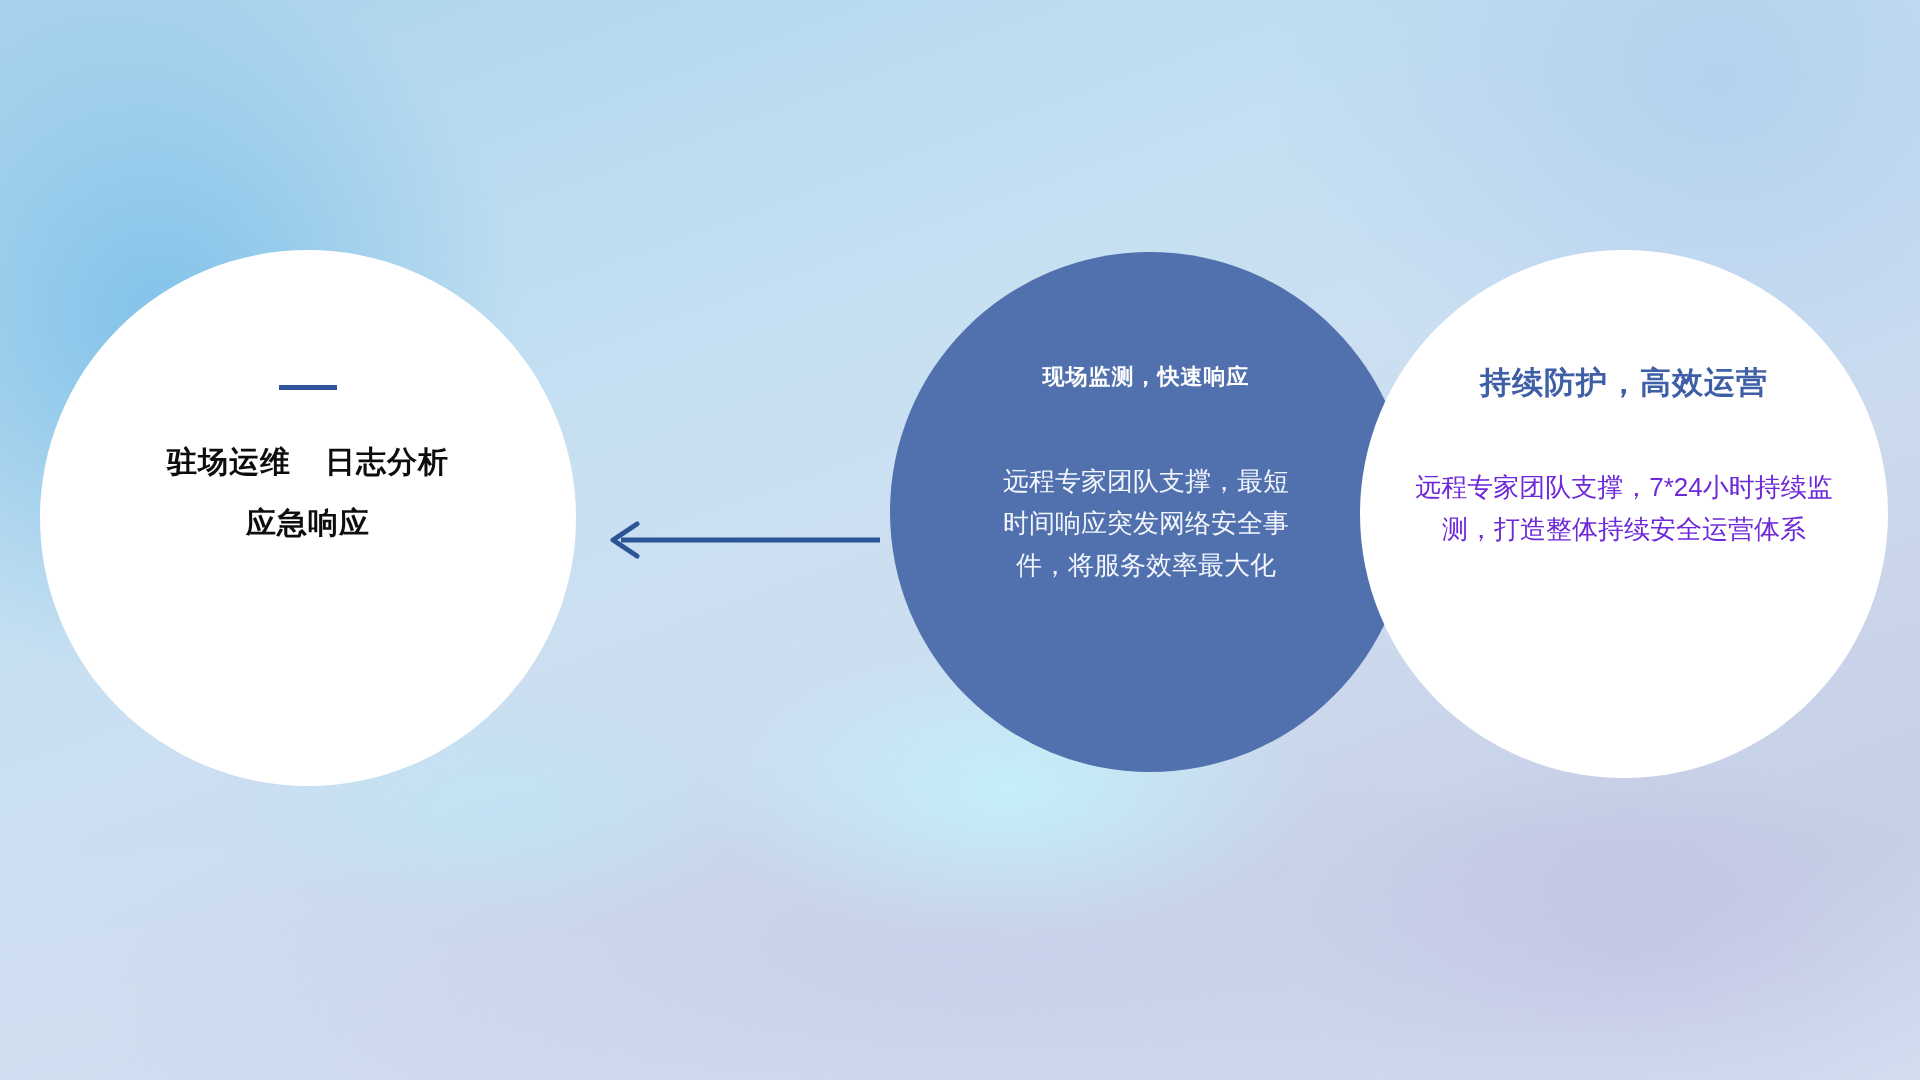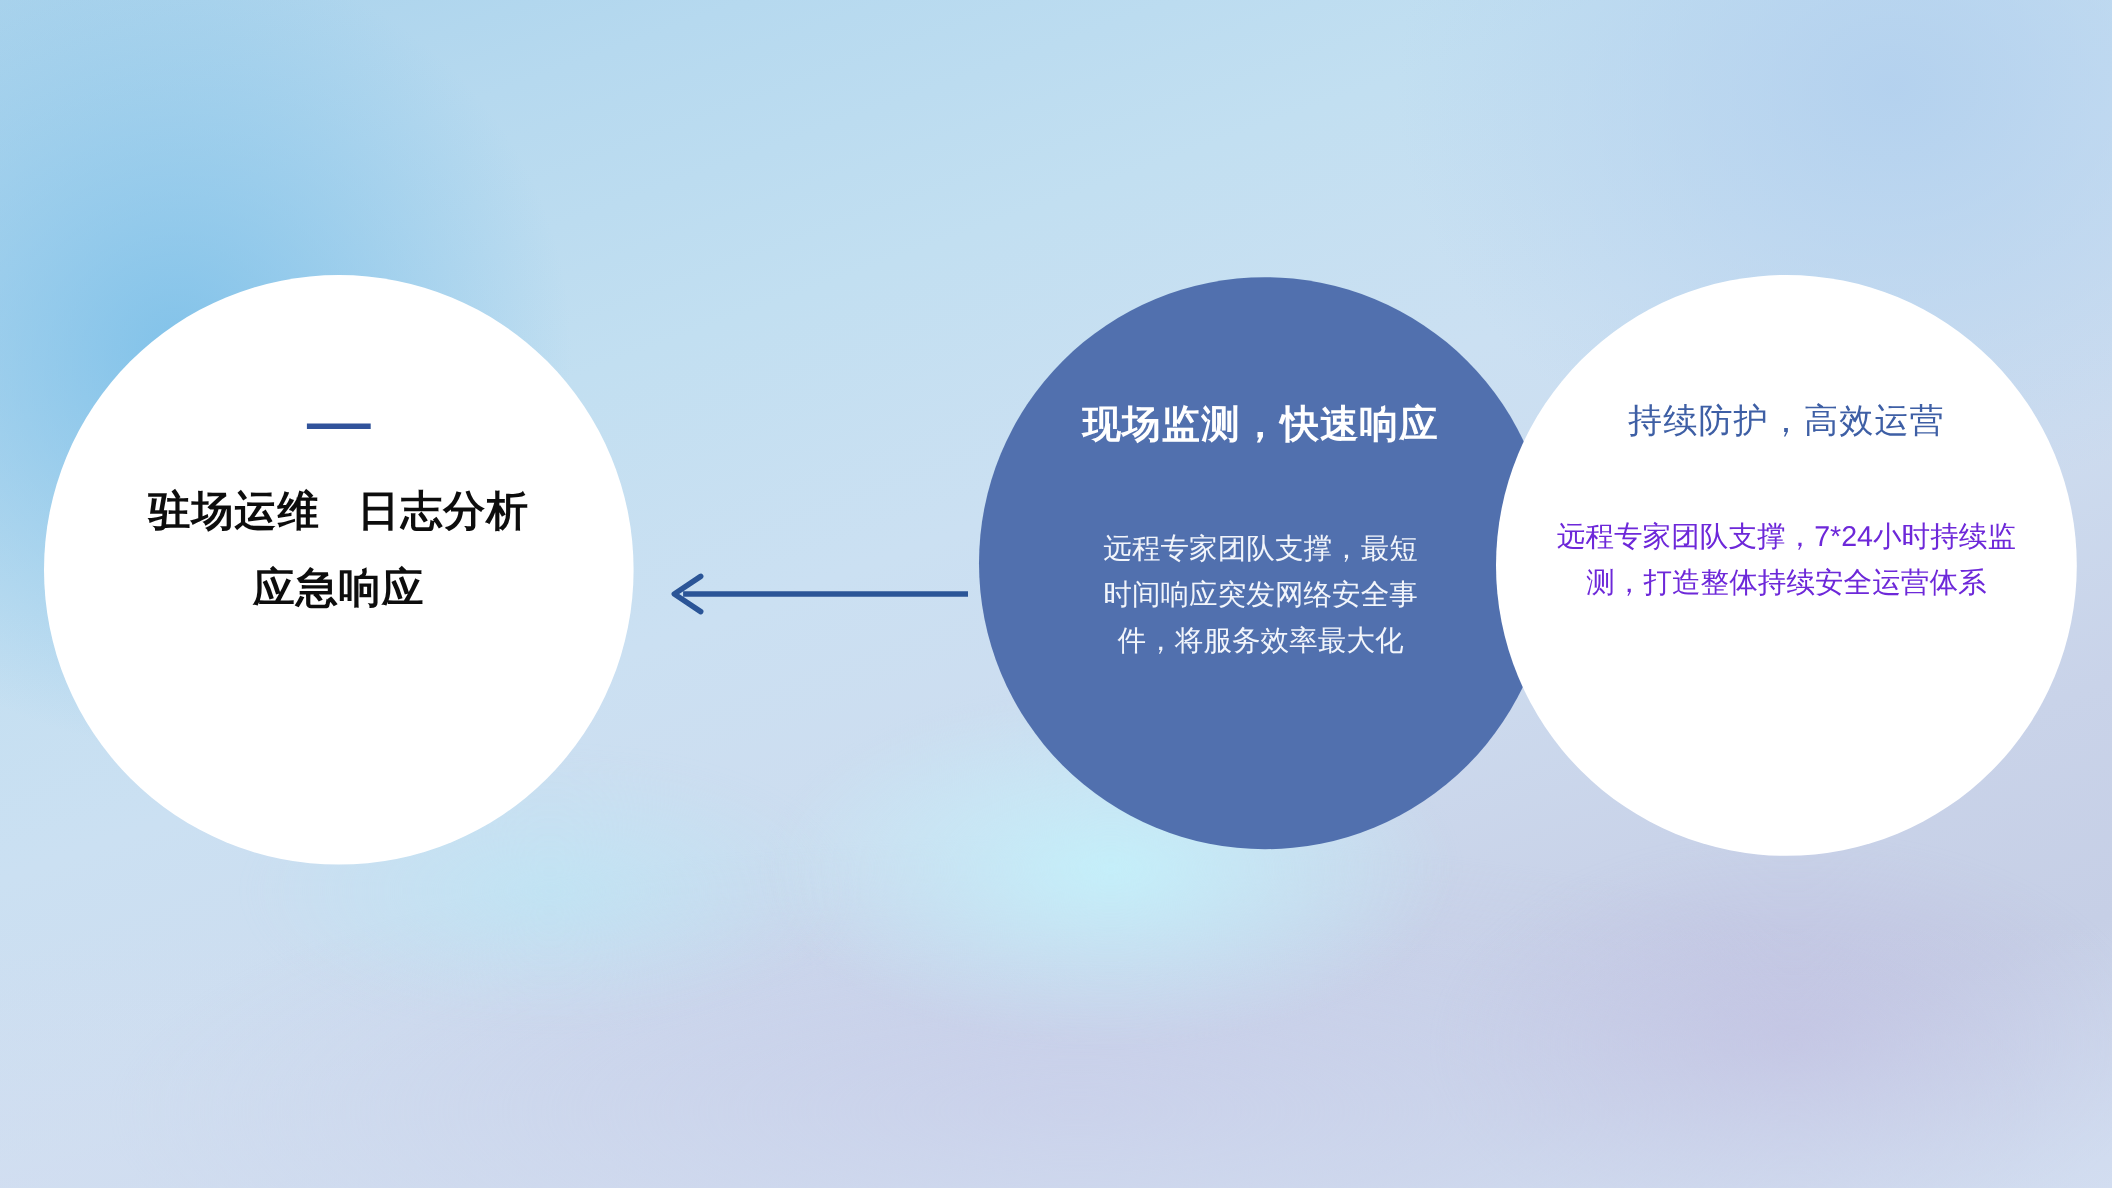--- a/index.html
+++ b/index.html
@@ -140,21 +140,21 @@
   }
   #left-dash {
     width: 58px;
     height: 5px;
     background: #31539b;
     margin-bottom: 55px;
   }
   .kw-row {
     display: flex;
     gap: 34px;
-    font-size: 38px;
+    font-size: 30px;
     font-weight: bold;
     color: #0d0d0d;
     letter-spacing: 1px;
     margin-bottom: 28px;
     line-height: 1.1;
   }
   .kw-row.single { justify-content: center; }
 
   
   #mid-content {
@@ -165,21 +165,21 @@
     height: 520px;
     box-sizing: border-box;
     padding: 110px 28px 0 20px;
     display: flex;
     flex-direction: column;
     align-items: center;
     z-index: 3;
     pointer-events: none;
   }
   #mid-title {
-    font-size: 35px;
+    font-size: 22px;
     font-weight: bold;
     color: #ffffff;
     letter-spacing: 1px;
     white-space: nowrap;
     margin-bottom: 68px;
   }
   #mid-body {
     width: 310px;
     font-size: 26px;
     line-height: 1.62;
@@ -196,21 +196,21 @@
     height: 528px;
     box-sizing: border-box;
     padding: 112px 34px 0 34px;
     display: flex;
     flex-direction: column;
     align-items: center;
     z-index: 4;
   }
   #right-title {
     font-size: 31px;
-    font-weight: normal;
+    font-weight: bold;
     color: #3e5fa5;
     letter-spacing: 1px;
     white-space: nowrap;
     margin-bottom: 62px;
   }
   #right-body {
     width: 420px;
     font-size: 26px;
     line-height: 1.62;
     color: #6d28d9;

